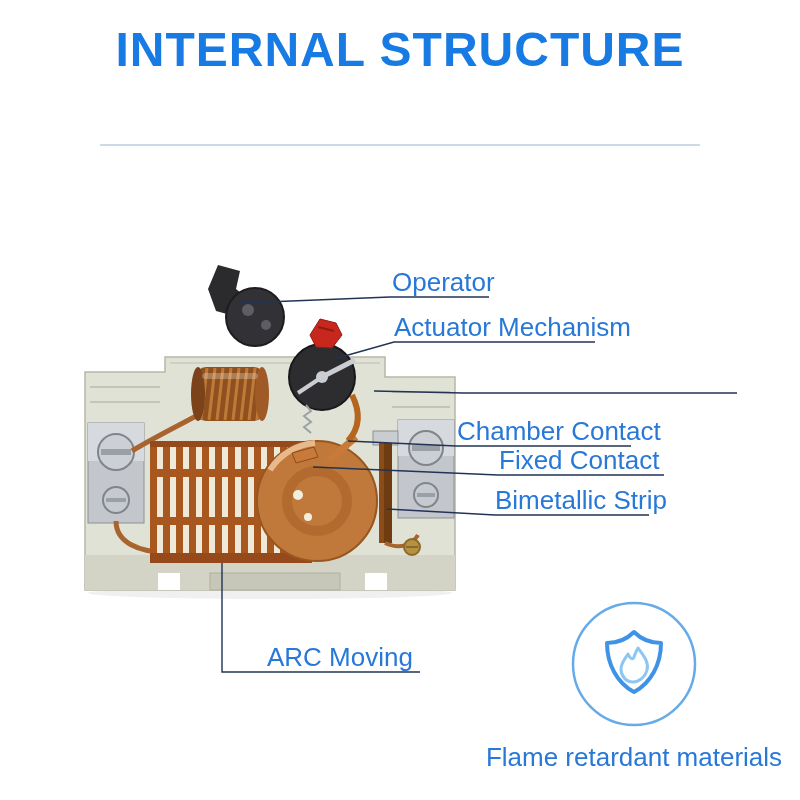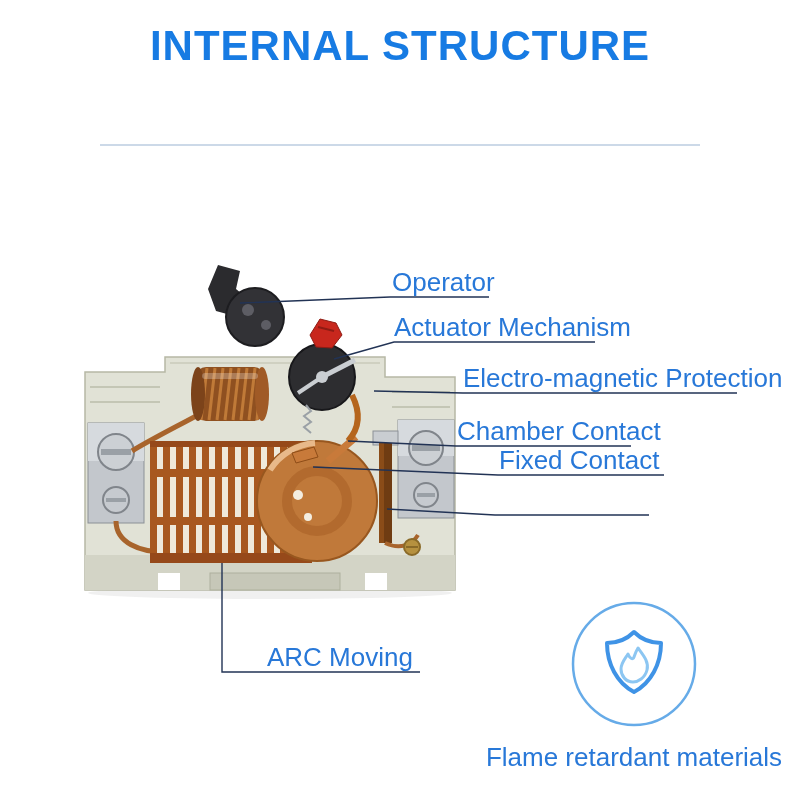--- a/index.html
+++ b/index.html
@@ -6,21 +6,21 @@
   .canvas{
     position:relative;
     width:800px;height:800px;
     background:#ffffff;
     overflow:hidden;
     font-family:"Liberation Sans", sans-serif;
   }
   .page-title{
     position:absolute;top:22px;left:0;width:800px;
     text-align:center;
-    font-size:42px;font-weight:700;letter-spacing:1px;
+    font-size:48px;font-weight:700;letter-spacing:1px;
     color:#177be3;
   }
   .title-divider{
     position:absolute;top:144px;left:100px;width:600px;height:2px;
     background:#ccd9e8;
   }
   .breaker-svg{position:absolute;left:70px;top:255px;}
   .leader-svg{position:absolute;left:0;top:0;pointer-events:none;}
   .callout{
     position:absolute;
@@ -176,23 +176,23 @@
       <polyline points="737,393 463,393 374,391"></polyline>
       <polyline points="631,446 456,446 348,441"></polyline>
       <polyline points="664,475 498,475 313,467"></polyline>
       <polyline points="649,515 495,515 387,509"></polyline>
       <polyline points="420,672 222,672 222,563"></polyline>
     </g>
   </svg>
 
   <div class="callout co-operator">Operator</div>
   <div class="callout co-actuator">Actuator Mechanism</div>
-  <div class="callout co-electro">Electro-magnetic Protection</div>
   <div class="callout co-moving">Chamber Contact</div>
   <div class="callout co-fixed">Fixed Contact</div>
+  <div class="callout co-bimetal">Bimetallic Strip</div>
   <div class="callout co-arc">ARC Moving</div>
 
   <svg class="flame-badge-svg" width="132" height="132" viewBox="0 0 132 132">
     <circle cx="66" cy="66" r="61" fill="#ffffff" stroke="#66abe8" stroke-width="2.5"></circle>
     <g transform="translate(66,64)">
       <path d="M0,-30 C7,-23 17,-19 27,-19 C27,2 17,21 0,30 C-17,21 -27,2 -27,-19 C-17,-19 -7,-23 0,-30 Z" fill="#ffffff" stroke="#3f93e6" stroke-width="4" stroke-linejoin="round"></path>
       <path d="M4,-14 C10,-6 15,0 13,8 C11,16 4,20 -1,20 C-8,20 -13,14 -13,7 C-13,1 -9,-3 -6,-8 C-4,-3 -1,-2 0,-5 C1,-8 2,-11 4,-14 Z" fill="#ffffff" stroke="#8cc6f2" stroke-width="3" stroke-linejoin="round"></path>
     </g>
   </svg>
   <div class="flame-label">Flame retardant materials</div>

